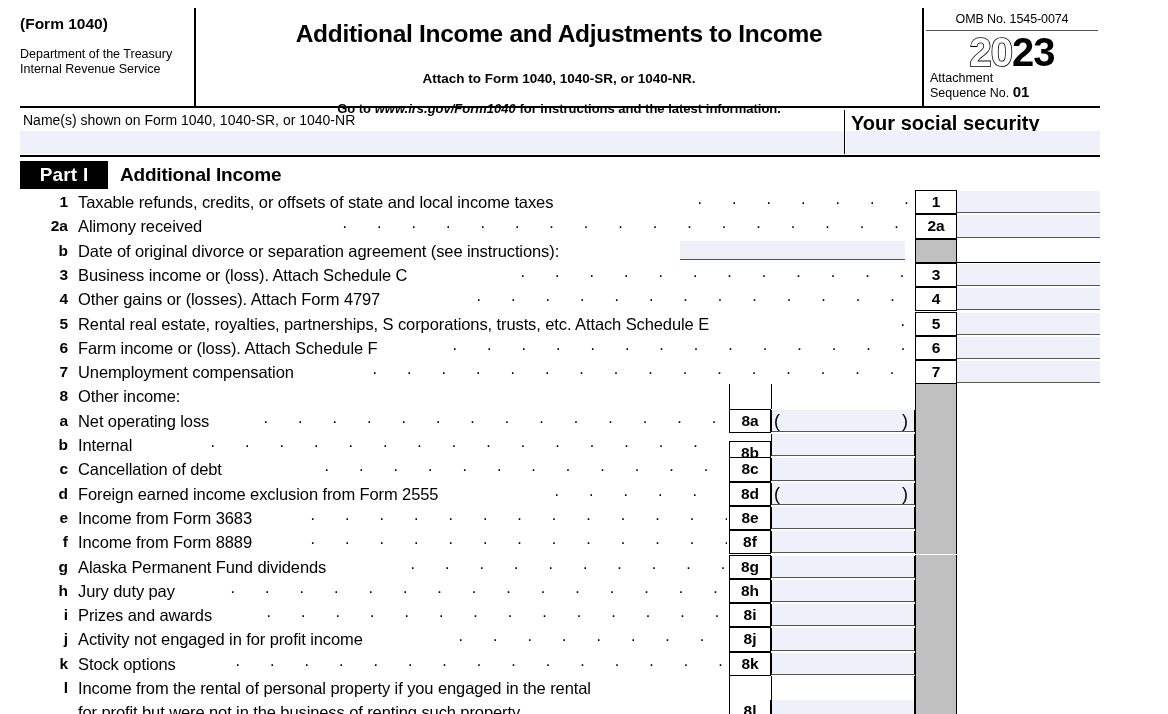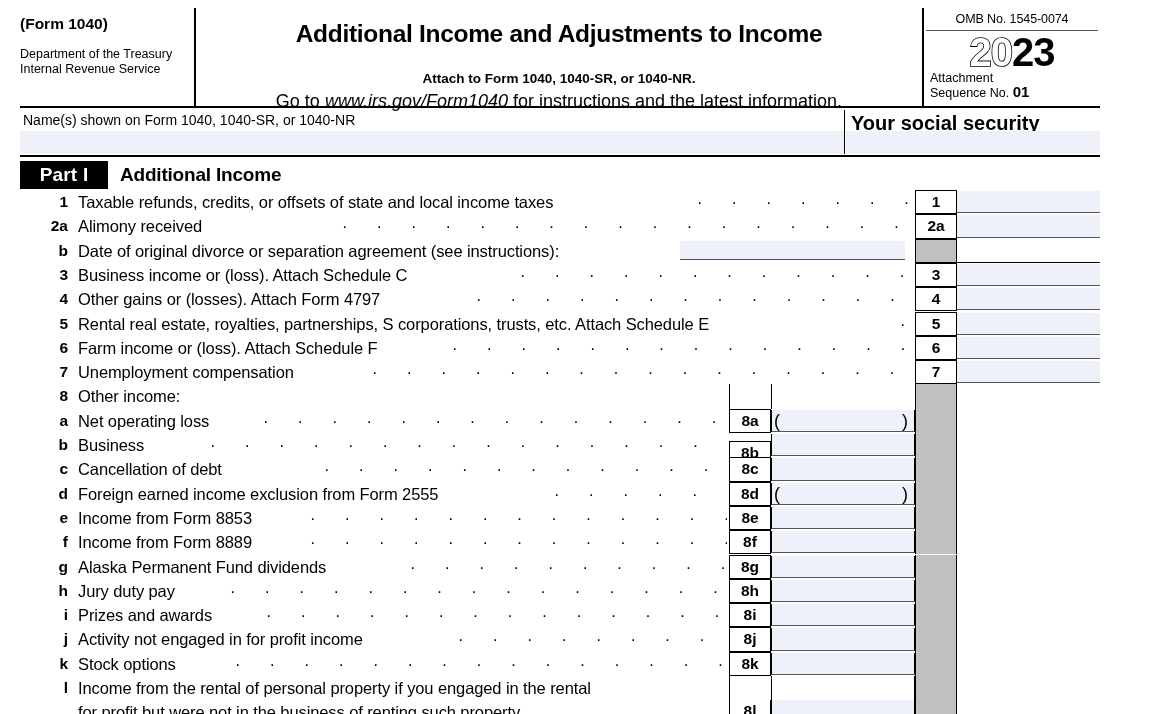--- a/index.html
+++ b/index.html
@@ -49,21 +49,21 @@
     text-align: center;
     padding-top: 12px;
   }
   .main-title {
     font-size: 24.5px; font-weight: bold; letter-spacing: -0.3px;
   }
   .attach-line {
     font-size: 13.5px; font-weight: bold; margin-top: 23px;
   }
   .goto-line {
-    font-size: 18px; font-weight: normal; margin-top: 5px;
+    font-size: 13px; font-weight: bold; margin-top: 15px;
   }
   .goto-line i { font-style: italic; }
   .hdr-right {
     position: absolute; left: 904px; top: 0;
     width: 176px; height: 100px;
     text-align: center;
   }
   .omb {
     font-size: 12.5px; padding-top: 4px; letter-spacing: -0.1px;
   }
@@ -336,21 +336,21 @@
           <div class="lbl" style="line-height: 24.3px;">Net operating loss</div>
           <div class="dots" style="left: 243px; width: 464px; line-height: 24.3px;">· · · · · · · · · · · · · · · · · · · · · · · · </div>
           <div class="boxnum" style="left: 709px; line-height: 21.3px;">8a</div>
           <div class="amt" style="left: 751px; width: 144px; border-left: 1.3px solid rgb(0, 0, 0); border-right: 1.3px solid rgb(0, 0, 0); top: 1px; height: 22.3px;"></div>
           <div class="paren" style="left: 754px; line-height: 24.3px;">(</div>
           <div class="paren" style="left: 882px; line-height: 24.3px;">)</div>
           <div class="grayblk" style="left: 895px; top: 0px; width: 42px; height: 24.3px;"></div>
         </div>
         <div class="row" style="top: 243px; height: 24.3px;">
           <div class="num" style="line-height: 24.3px;">b</div>
-          <div class="lbl" style="line-height: 24.3px;">Business</div>
+          <div class="lbl" style="line-height: 24.3px;">Internal</div>
           <div class="dots" style="left: 190px; width: 517px; line-height: 24.3px;">· · · · · · · · · · · · · · · · · · · · · · · · </div>
           <div class="boxnum" style="left: 709px; line-height: 21.3px; margin-top: 8px;">8b</div>
           <div class="amt" style="left: 751px; width: 144px; border-left: 1.3px solid rgb(0, 0, 0); border-right: 1.3px solid rgb(0, 0, 0); top: 1px; height: 22.3px;"></div>
           <div class="grayblk" style="left: 895px; top: 0px; width: 42px; height: 24.3px;"></div>
         </div>
         <div class="row" style="top: 267.3px; height: 24.3px;">
           <div class="num" style="line-height: 24.3px;">c</div>
           <div class="lbl" style="line-height: 24.3px;">Cancellation of debt</div>
           <div class="dots" style="left: 304px; width: 403px; line-height: 24.3px;">· · · · · · · · · · · · · · · · · · · · · · · · </div>
           <div class="boxnum" style="left: 709px; line-height: 21.3px;">8c</div>
@@ -362,21 +362,21 @@
           <div class="lbl" style="line-height: 24.3px;">Foreign earned income exclusion from Form 2555</div>
           <div class="dots" style="left: 534px; width: 173px; line-height: 24.3px;">· · · · · · · · · · · · · · · · · · · · · · · · </div>
           <div class="boxnum" style="left: 709px; line-height: 21.3px;">8d</div>
           <div class="amt" style="left: 751px; width: 144px; border-left: 1.3px solid rgb(0, 0, 0); border-right: 1.3px solid rgb(0, 0, 0); top: 1px; height: 22.3px;"></div>
           <div class="paren" style="left: 754px; line-height: 24.3px;">(</div>
           <div class="paren" style="left: 882px; line-height: 24.3px;">)</div>
           <div class="grayblk" style="left: 895px; top: 0px; width: 42px; height: 24.3px;"></div>
         </div>
         <div class="row" style="top: 315.9px; height: 24.3px;">
           <div class="num" style="line-height: 24.3px;">e</div>
-          <div class="lbl" style="line-height: 24.3px;">Income from Form 8853</div>
+          <div class="lbl" style="line-height: 24.3px;">Income from Form 3683</div>
           <div class="dots" style="left: 290px; width: 417px; line-height: 24.3px;">· · · · · · · · · · · · · · · · · · · · · · · · </div>
           <div class="boxnum" style="left: 709px; line-height: 21.3px;">8e</div>
           <div class="amt" style="left: 751px; width: 144px; border-left: 1.3px solid rgb(0, 0, 0); border-right: 1.3px solid rgb(0, 0, 0); top: 1px; height: 22.3px;"></div>
           <div class="grayblk" style="left: 895px; top: 0px; width: 42px; height: 24.3px;"></div>
         </div>
         <div class="row" style="top: 340.2px; height: 24.3px;">
           <div class="num" style="line-height: 24.3px;">f</div>
           <div class="lbl" style="line-height: 24.3px;">Income from Form 8889</div>
           <div class="dots" style="left: 290px; width: 417px; line-height: 24.3px;">· · · · · · · · · · · · · · · · · · · · · · · · </div>
           <div class="boxnum" style="left: 709px; line-height: 21.3px;">8f</div>

